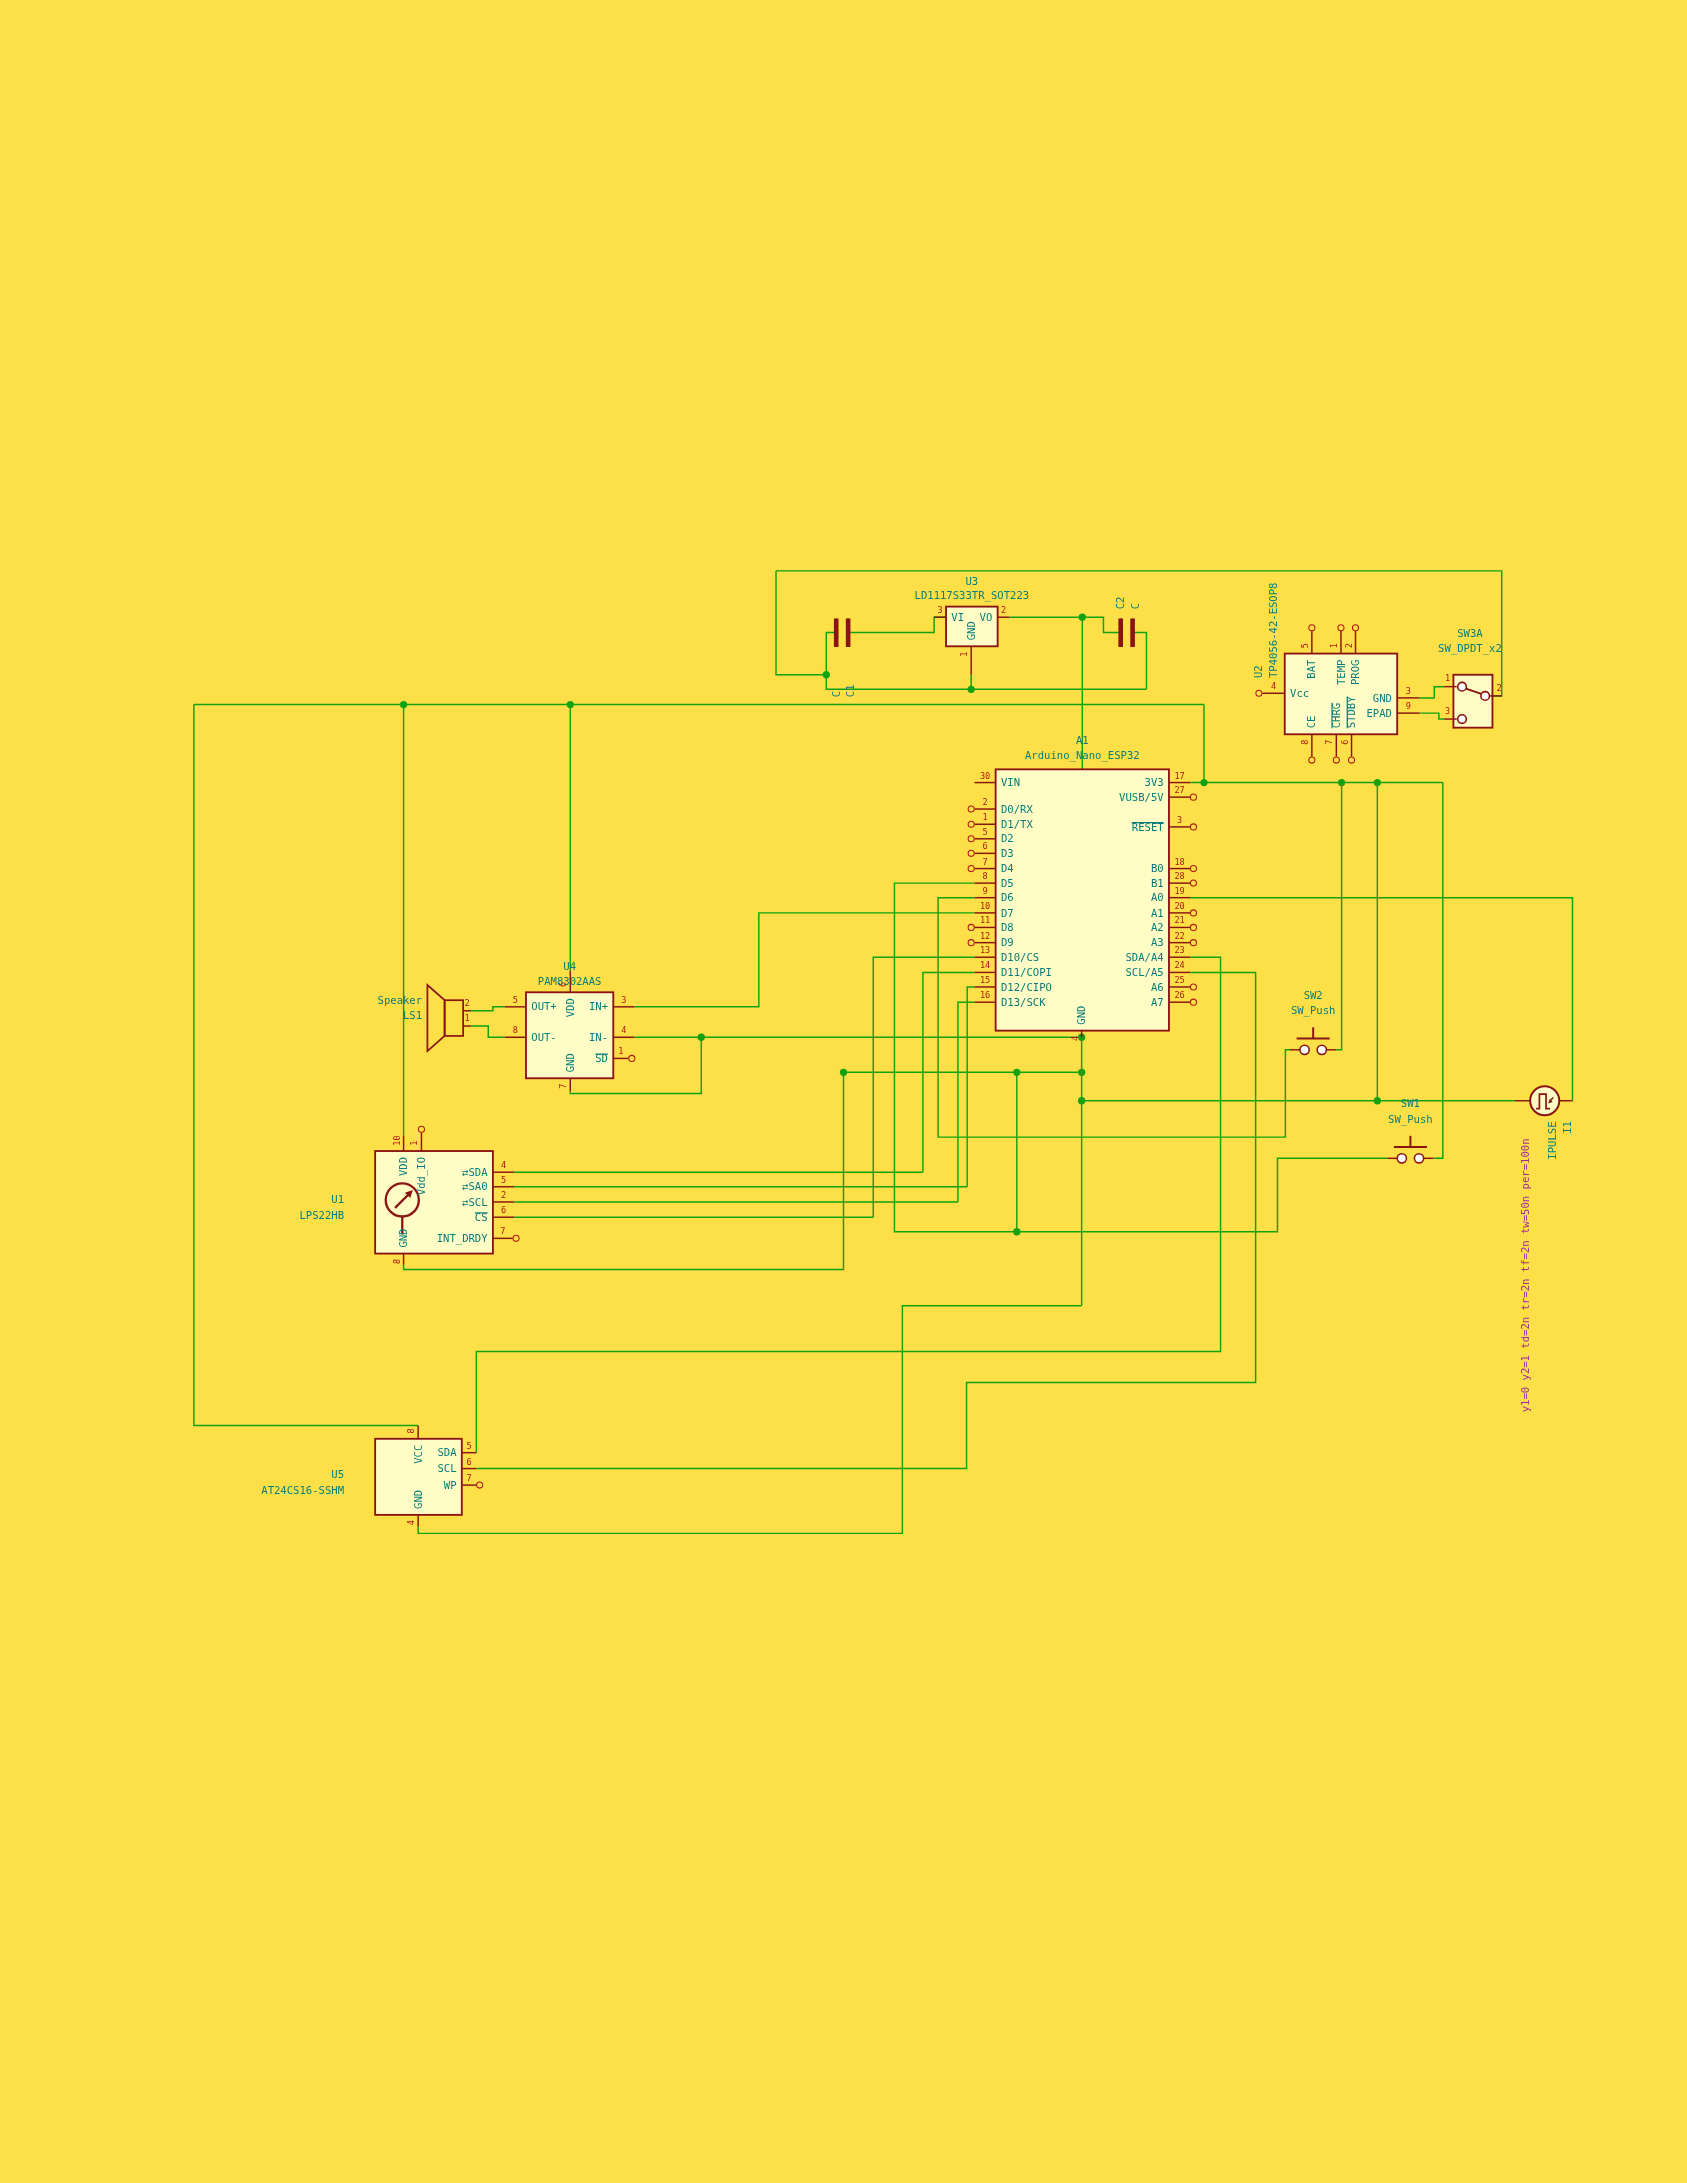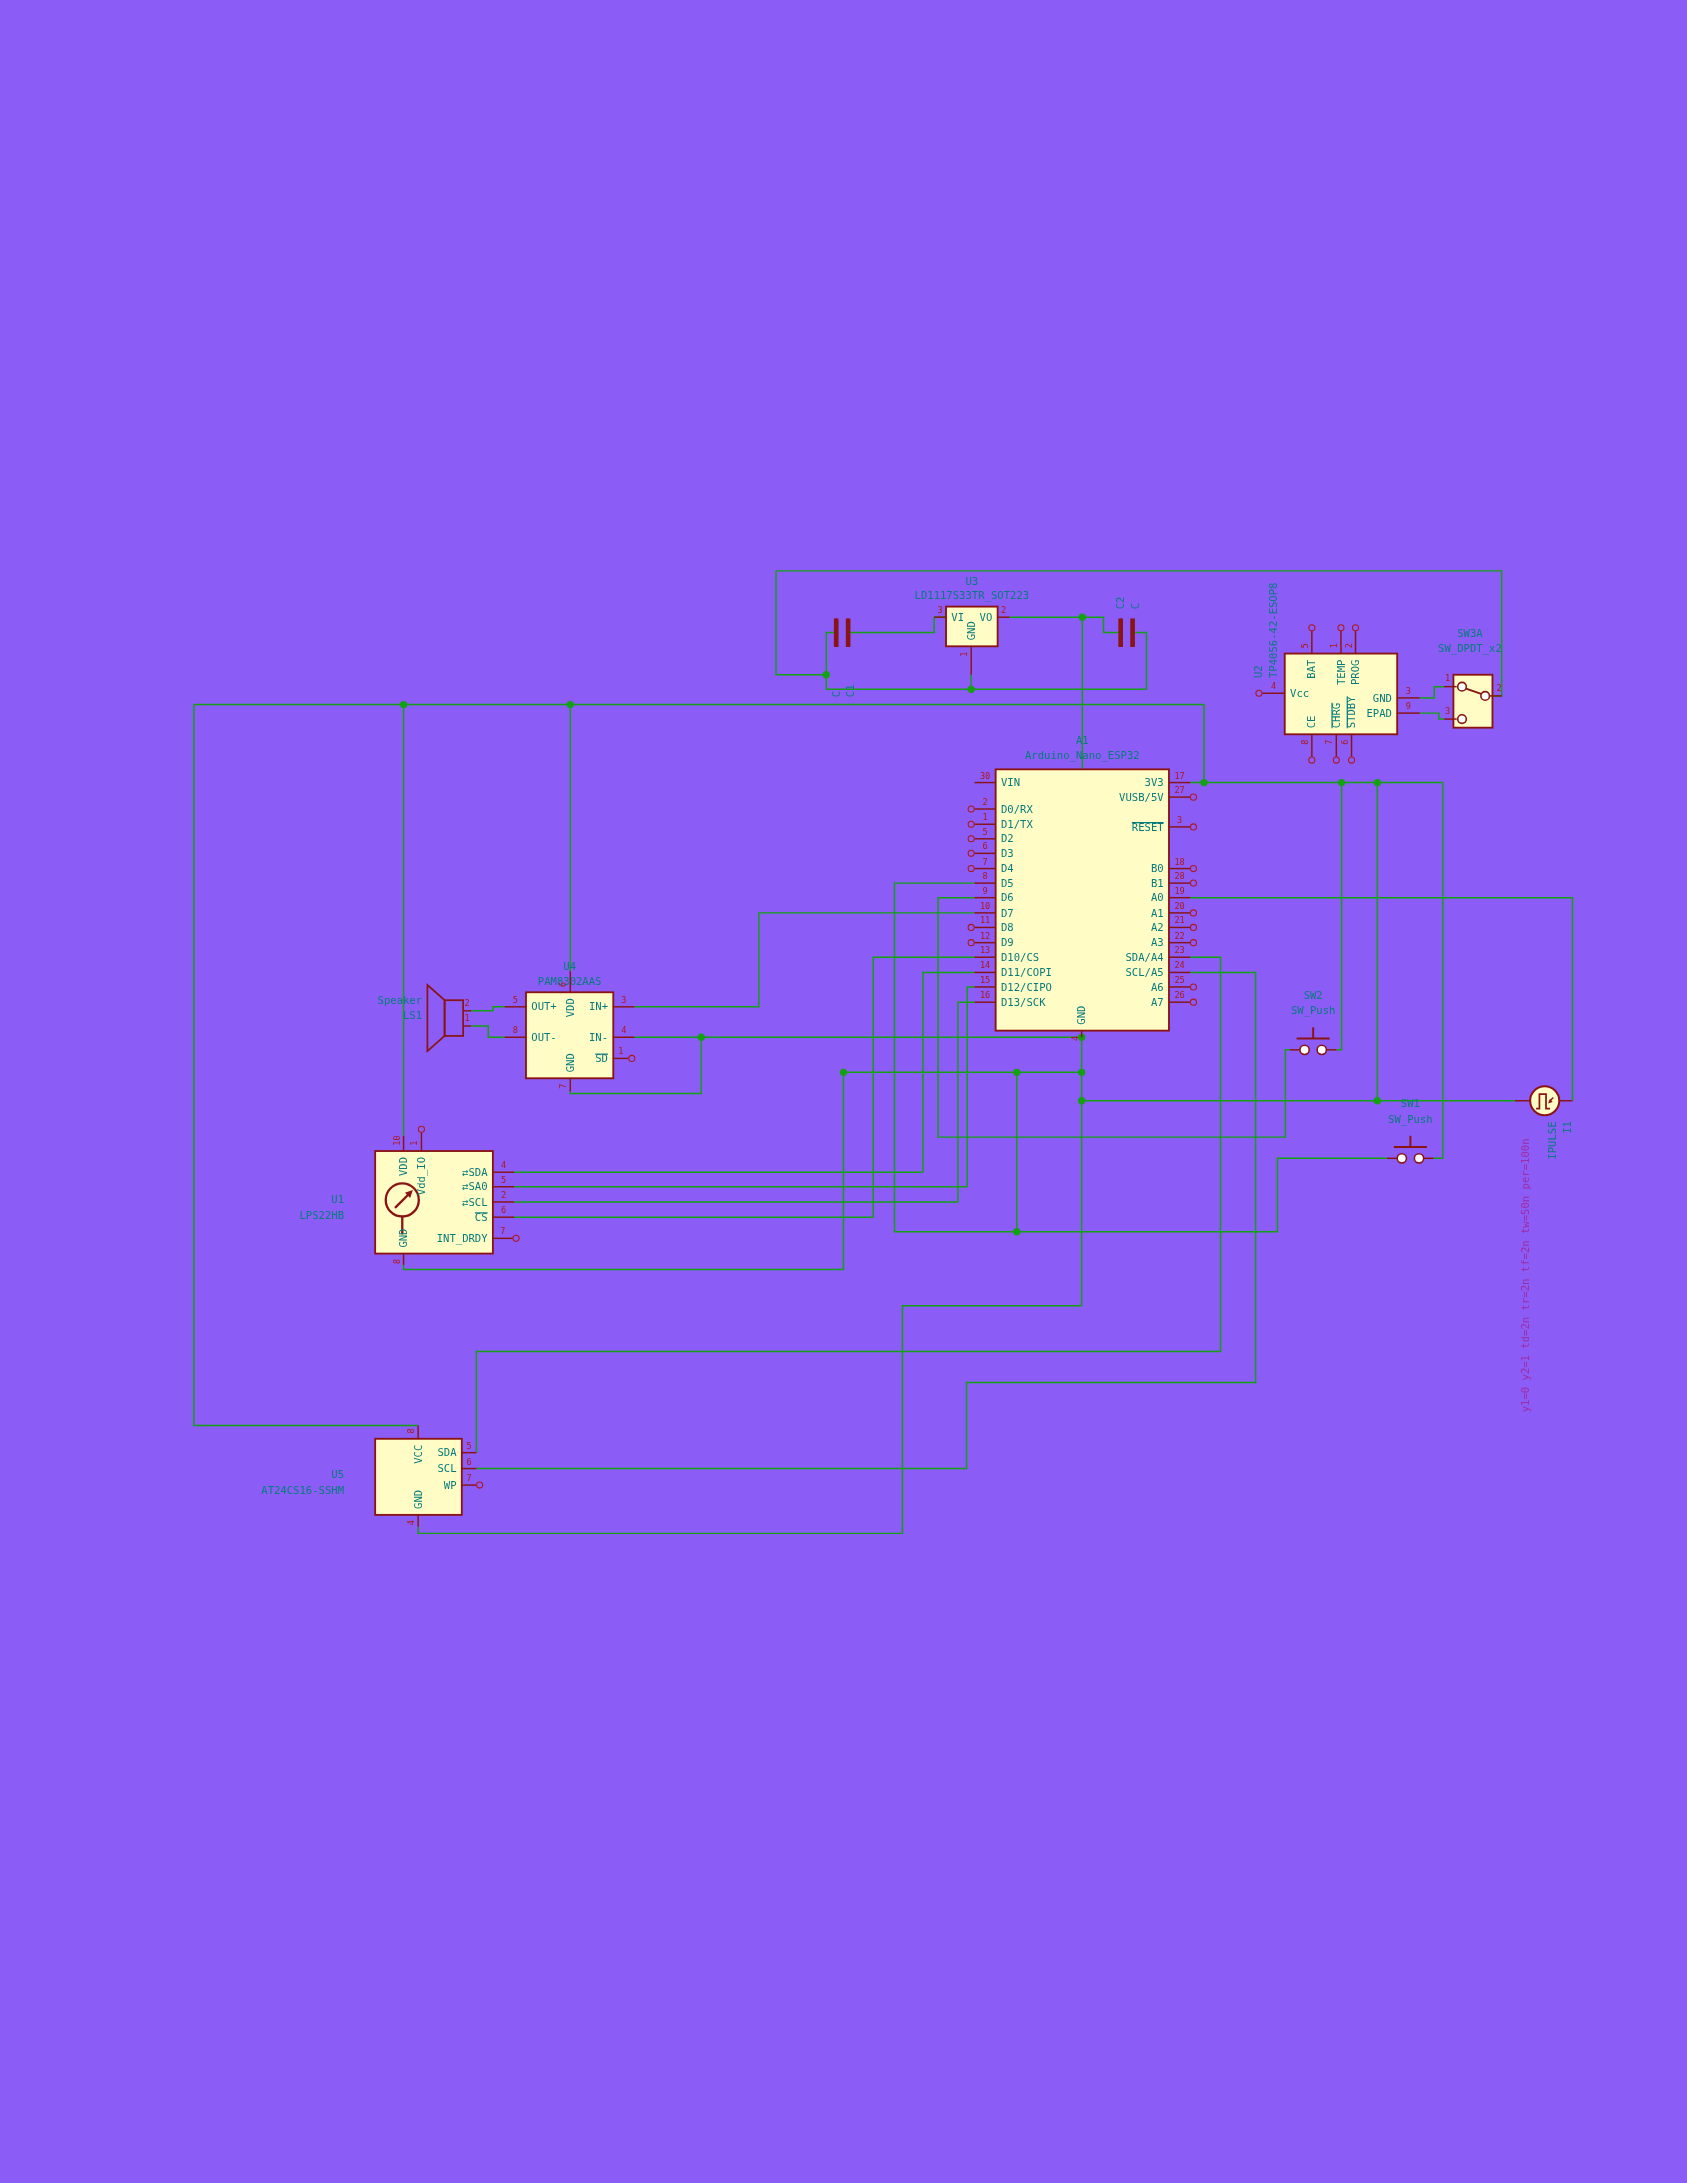--- a/index.html
+++ b/index.html
@@ -1,16 +1,16 @@
 <!DOCTYPE html>
 <html style="font-size:10.6px"><head>
 <meta charset="utf-8">
 <style>
   html,body{margin:0;padding:0;background:#ffffff;}
-  #page{position:relative;width:1687px;height:2183px;background:#8b5cf6;overflow:hidden;}
+  #page{position:relative;width:1687px;height:2183px;background:#fde047;overflow:hidden;}
   svg{position:absolute;left:0;top:0;}
   text{font-family:"DejaVu Sans Mono","DejaVu Sans",monospace;}
   .wire{stroke:#11A111;stroke-width:2.2;fill:none;}
   .junc{fill:#11A111;stroke:none;}
   .pin{stroke:#8A1414;stroke-width:2.2;fill:none;}
   .body{fill:#FFFCC5;stroke:#8A1414;stroke-width:2.8;}
   .sym{stroke:#8A1414;fill:none;}
   .num{fill:#B01818;}
   .name{fill:#067C7C;}
   .prm{fill:#A12CA1;}

